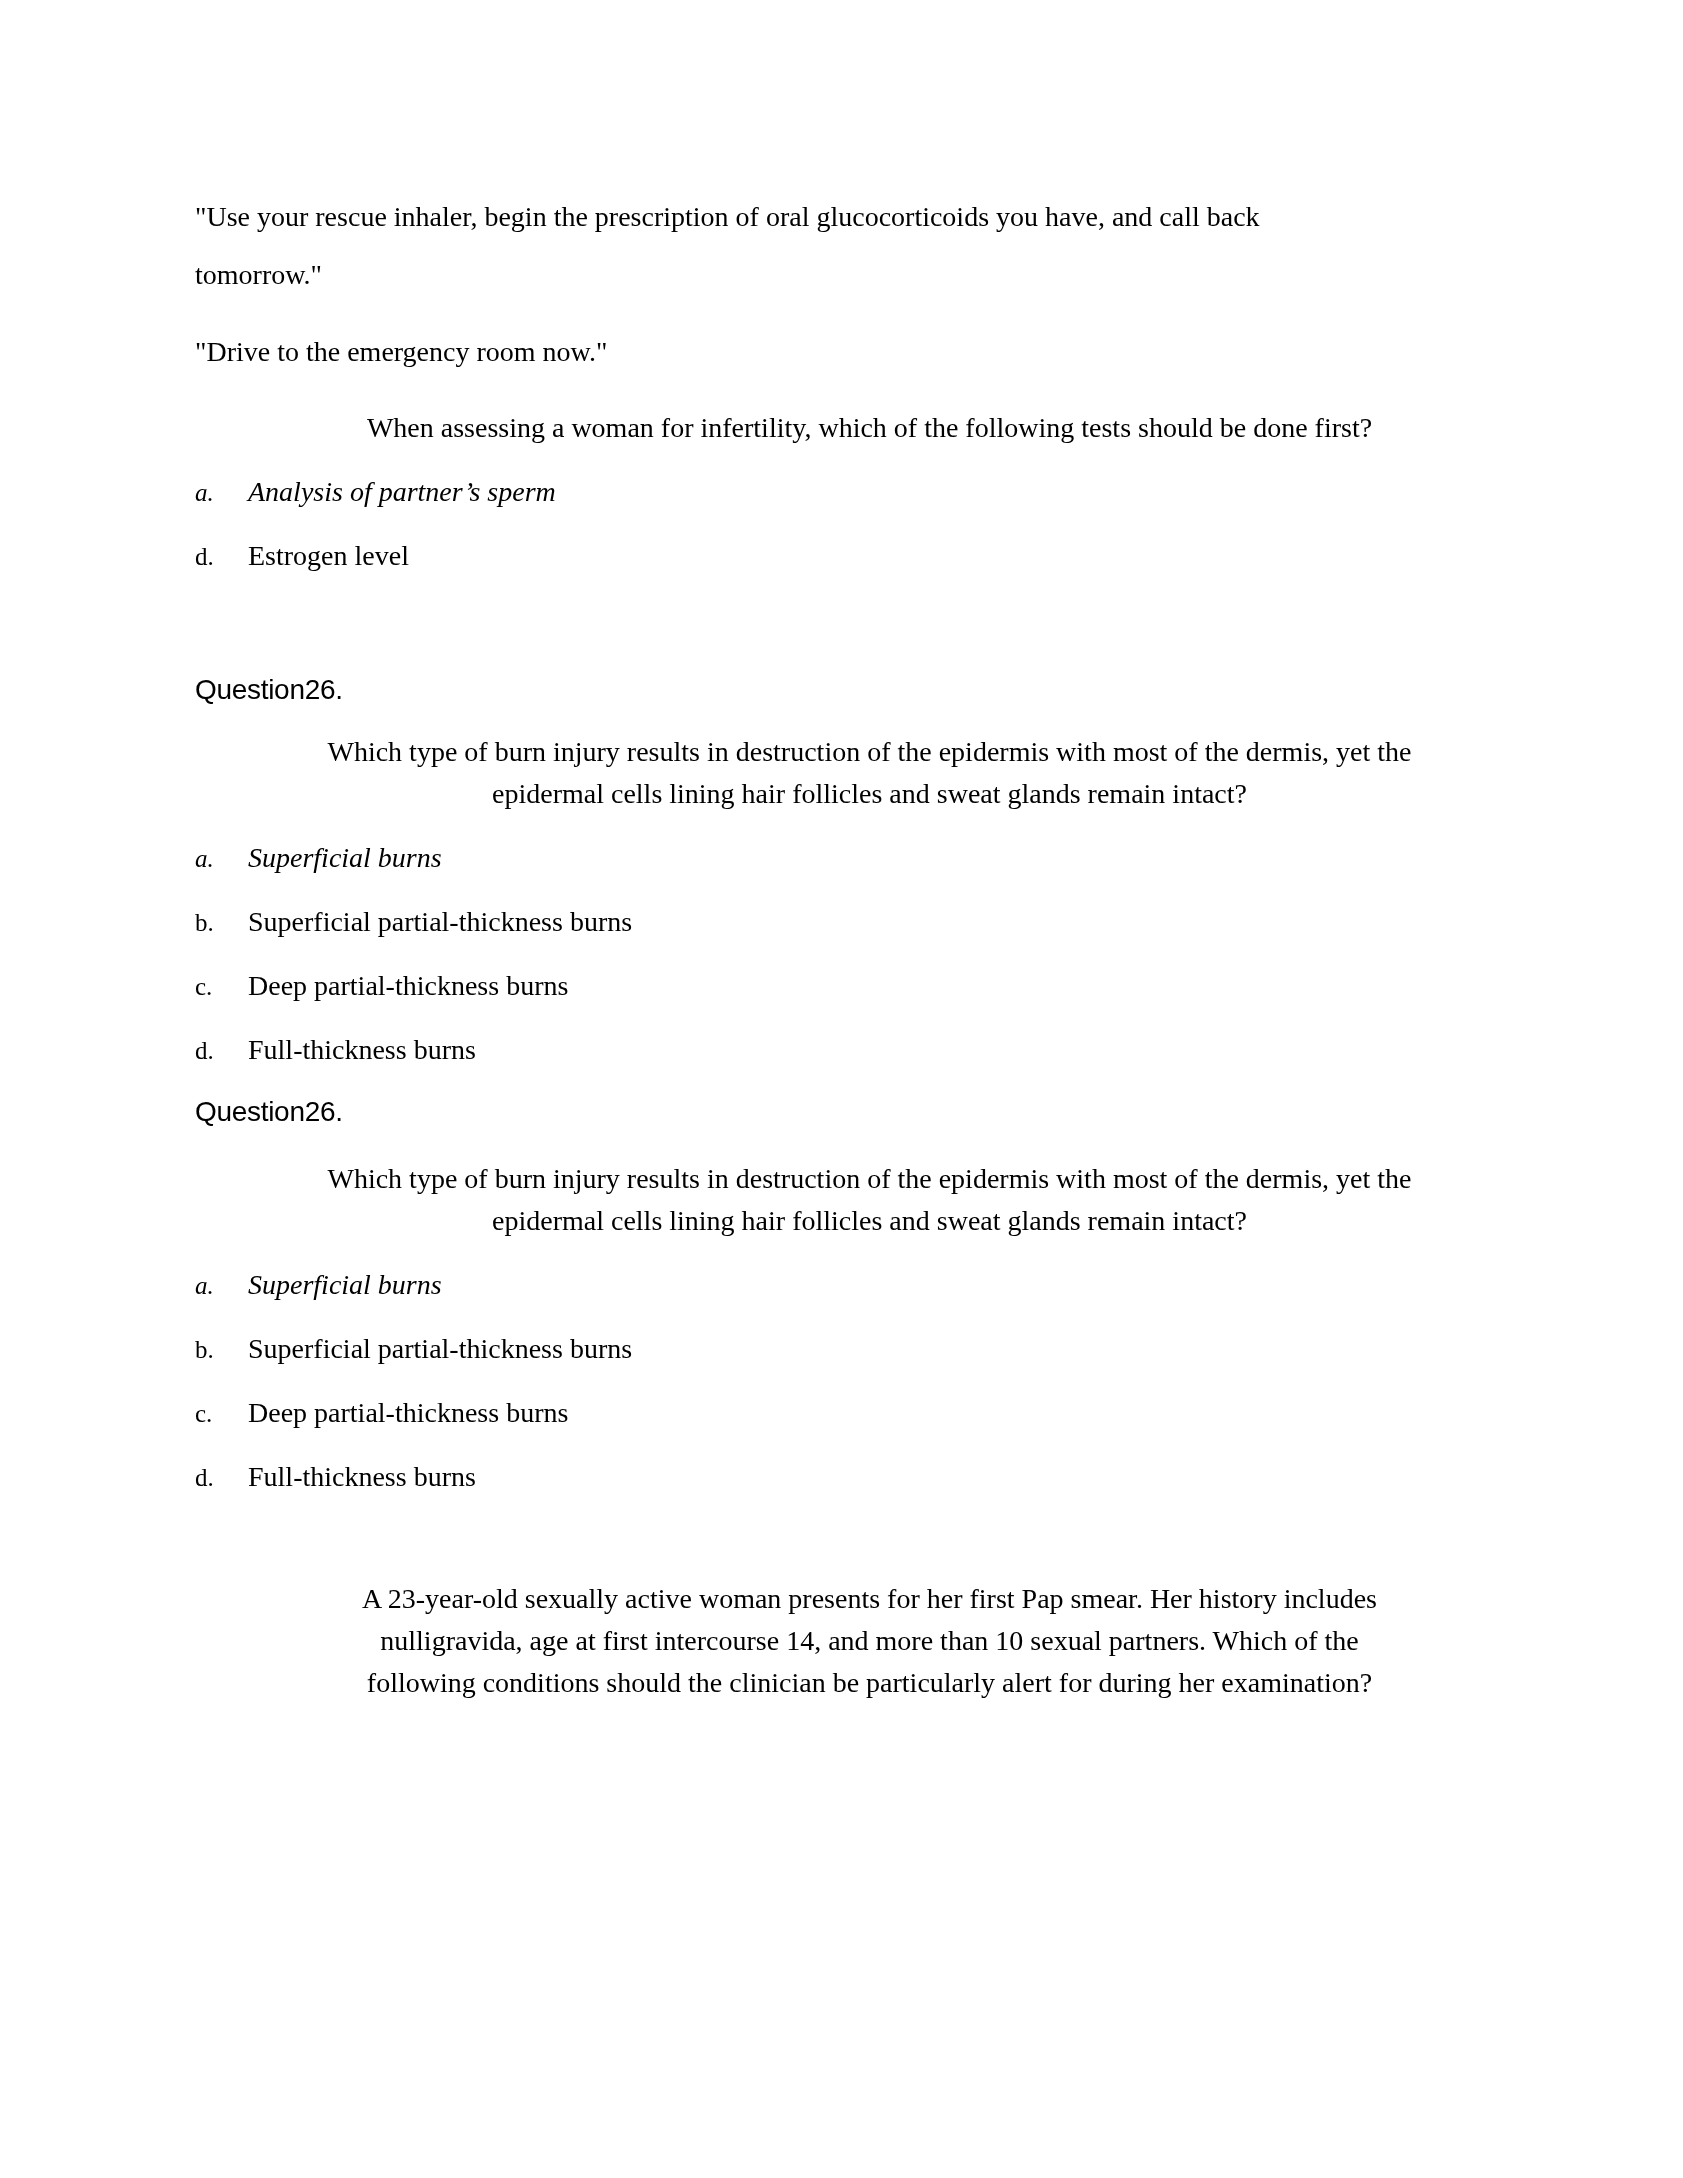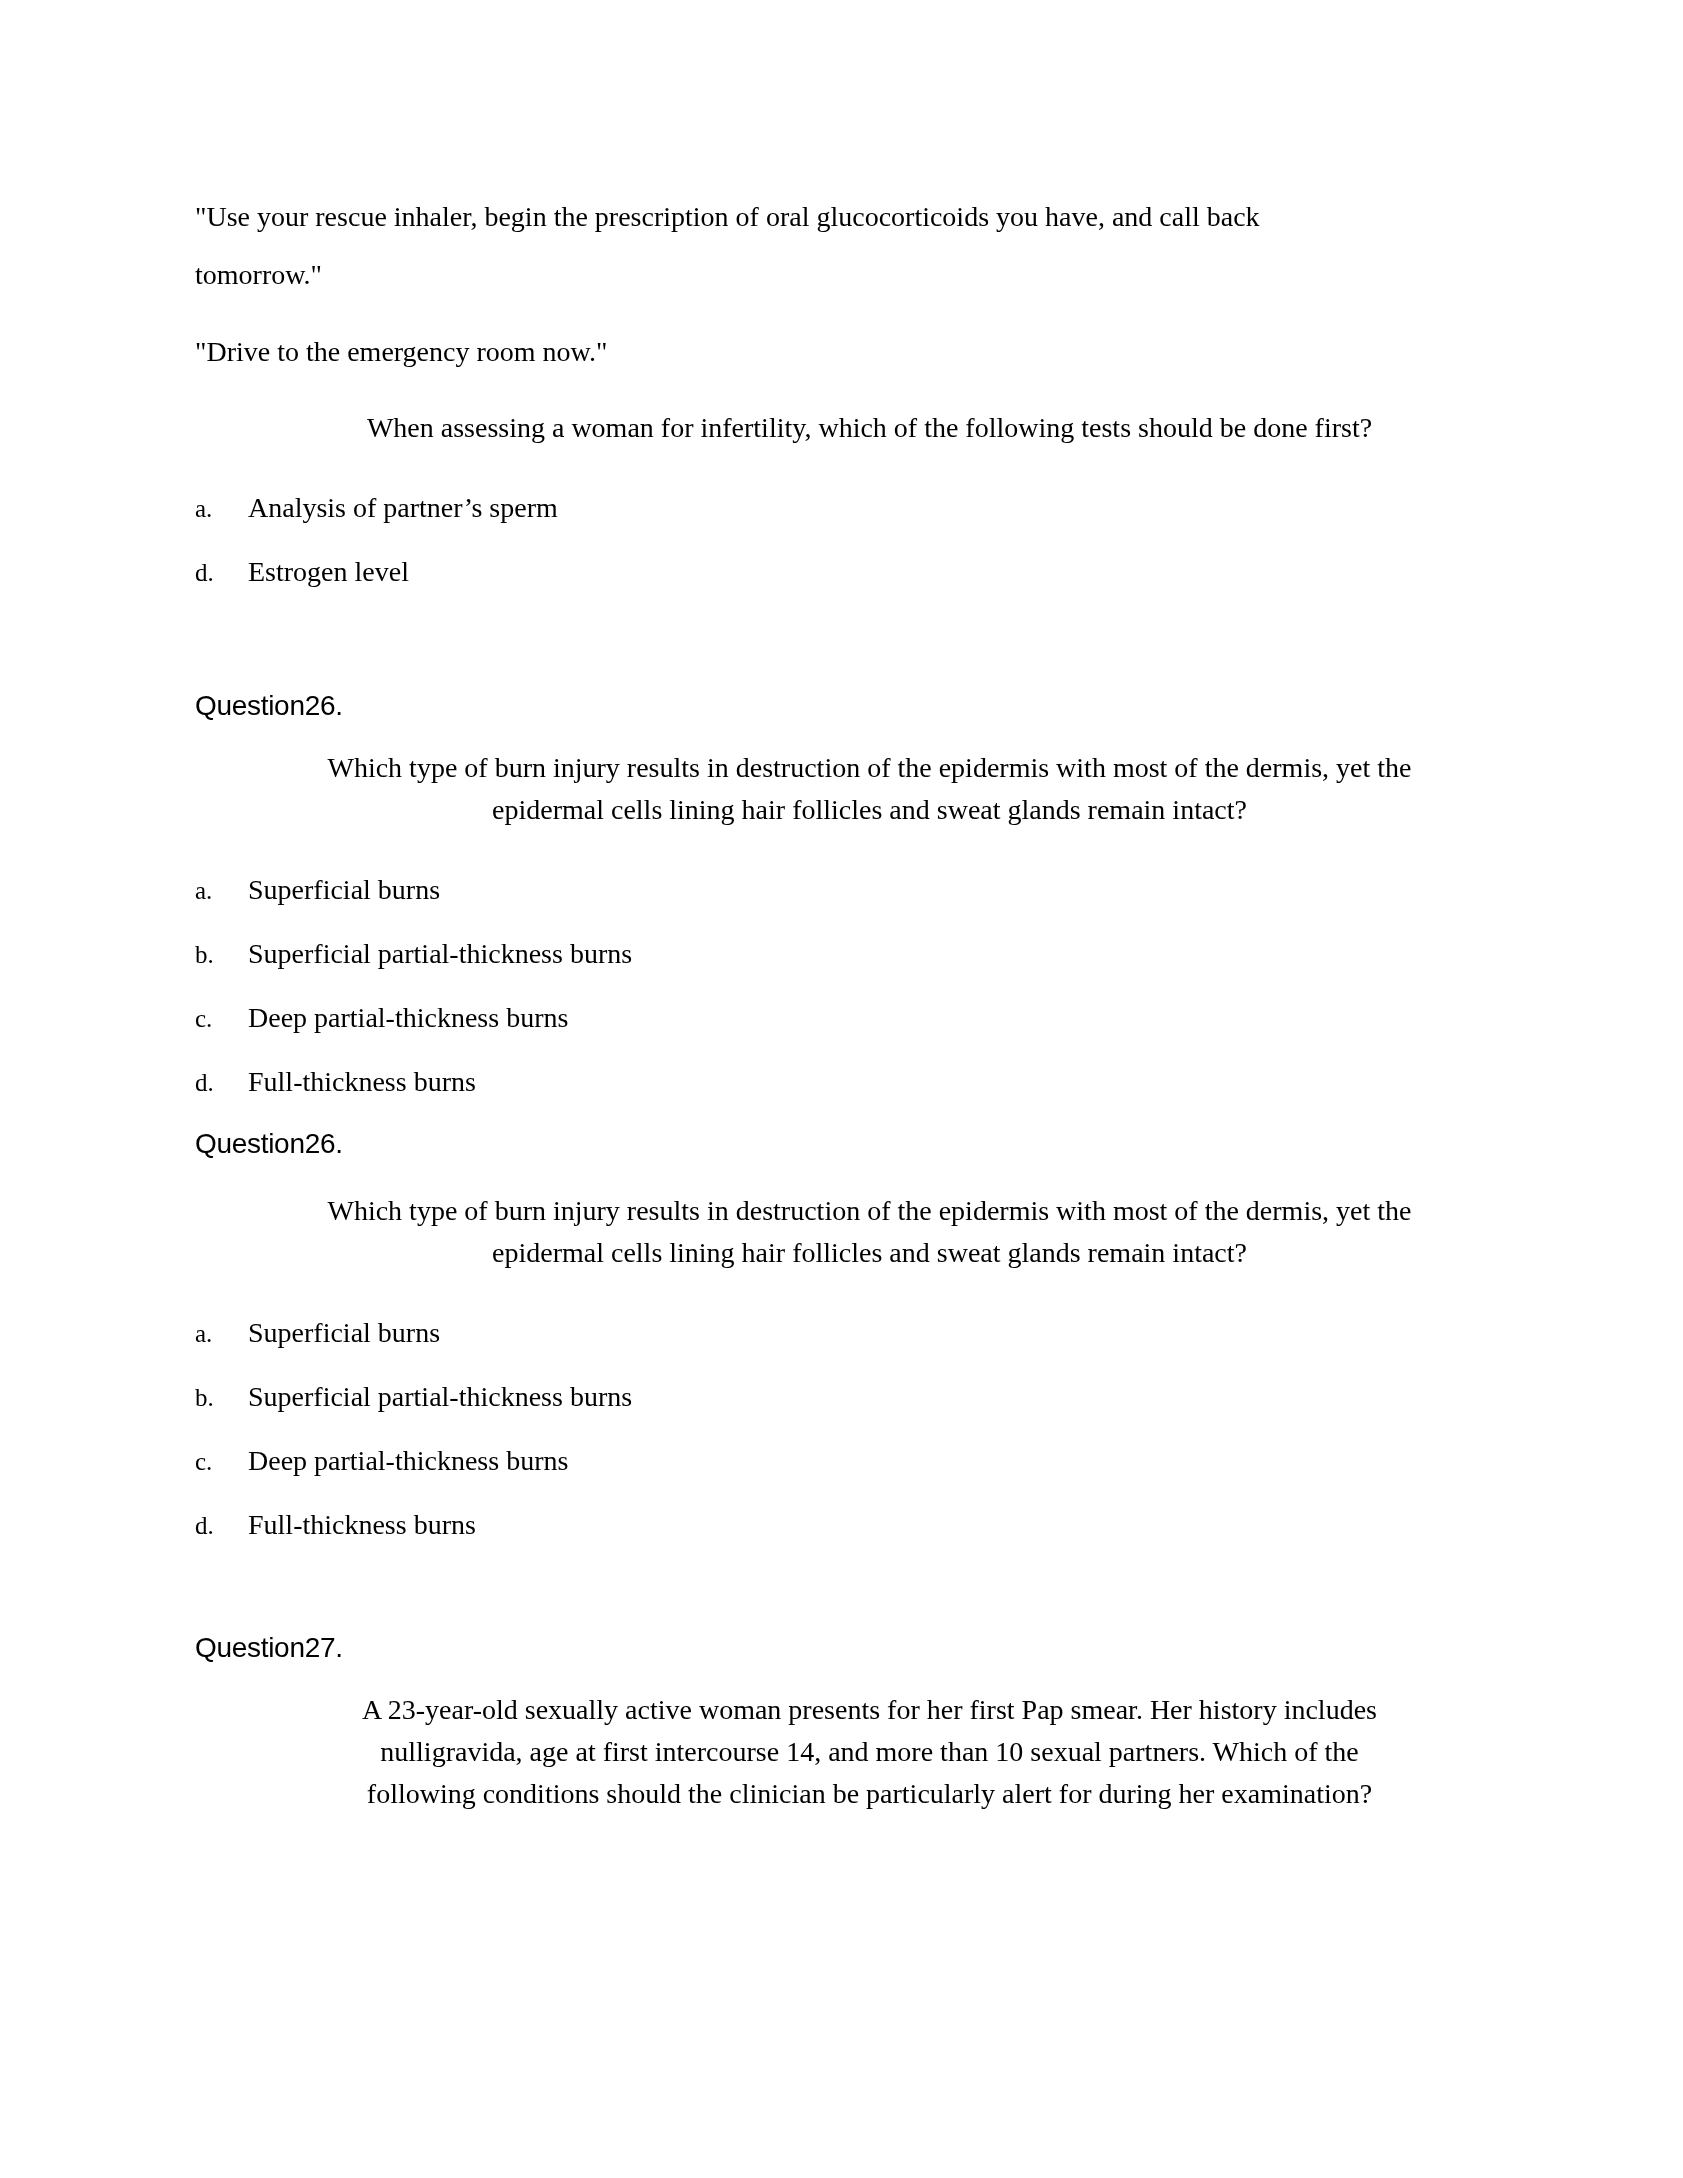--- a/index.html
+++ b/index.html
@@ -50,21 +50,22 @@
   }
   .s2 .q-body { margin-top: 24px; }
   .options {
     margin: 0;
   }
   .option {
     margin-top: 18px;
     line-height: 42px;
   }
   .option:first-child {
-    margin-top: 38px;
+    margin-top: 22px;
+    font-style: italic;
   }
   .option-letter {
     display: inline-block;
     width: 53px;
     font-size: 25px;
     vertical-align: baseline;
   }
   .option-text {
     font-size: 28px;
   }
@@ -125,21 +126,20 @@
         <div class="option">
           <span class="option-letter">c.</span><span class="option-text">Deep partial-thickness burns</span>
         </div>
         <div class="option">
           <span class="option-letter">d.</span><span class="option-text">Full-thickness burns</span>
         </div>
       </div>
     </div>
 
     <div class="question-block s3">
-      <div class="q-heading">Question27.</div>
       <div class="q-body">A 23-year-old sexually active woman presents for her first Pap smear. Her history includes
 nulligravida, age at first intercourse 14, and more than 10 sexual partners. Which of the
 following conditions should the clinician be particularly alert for during her examination?</div>
     </div>
 
   </div>
 </div>
 
 
 </body></html>

